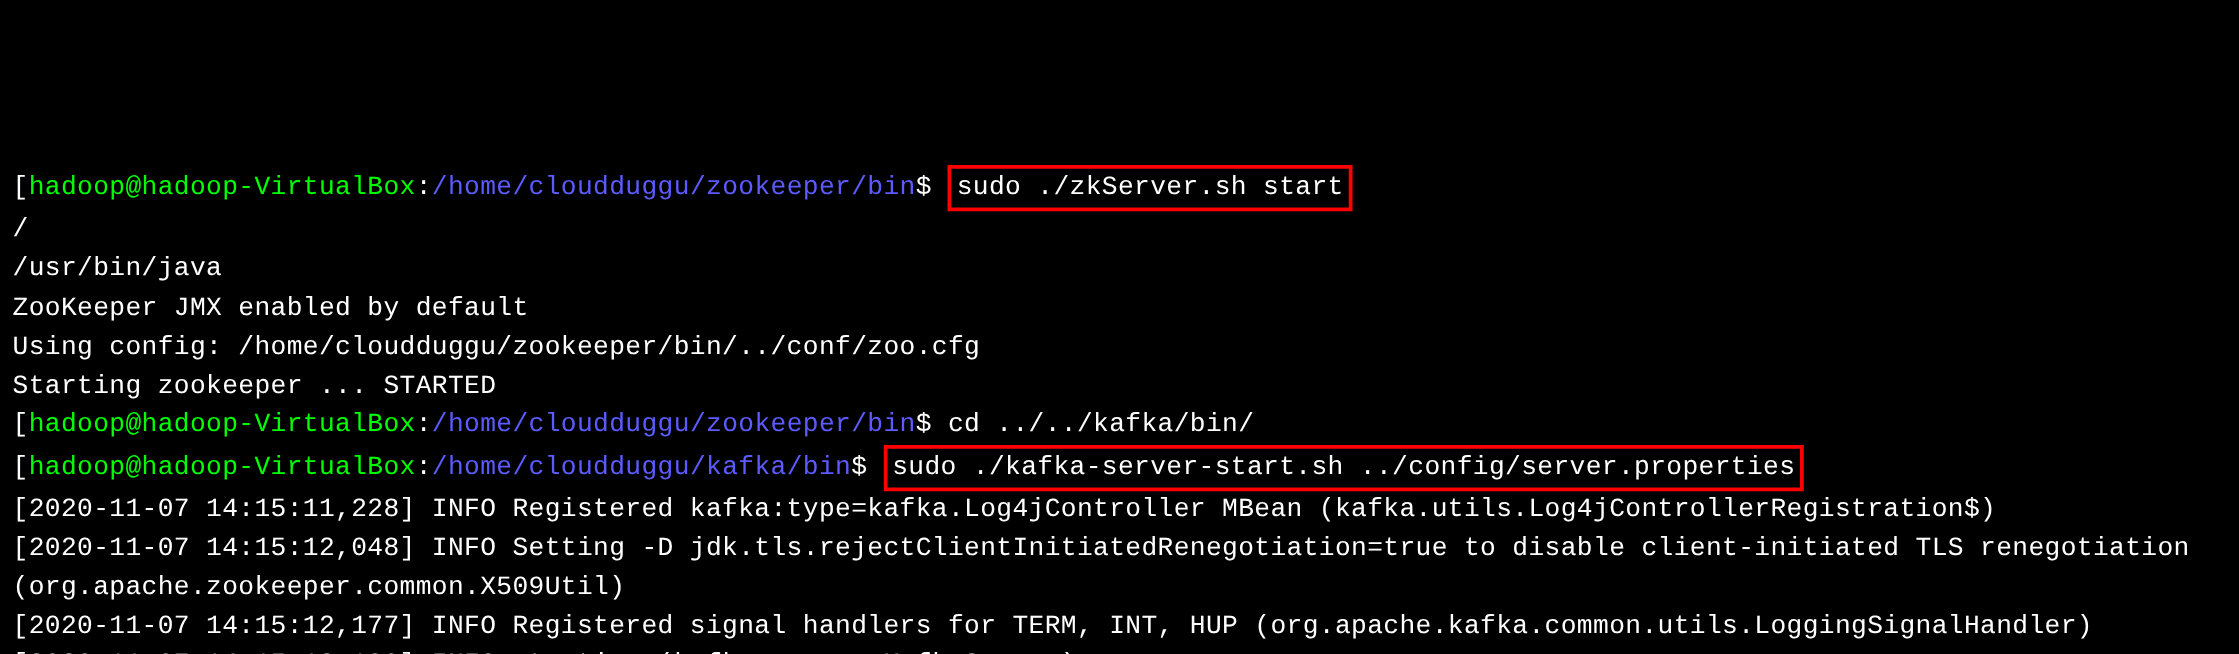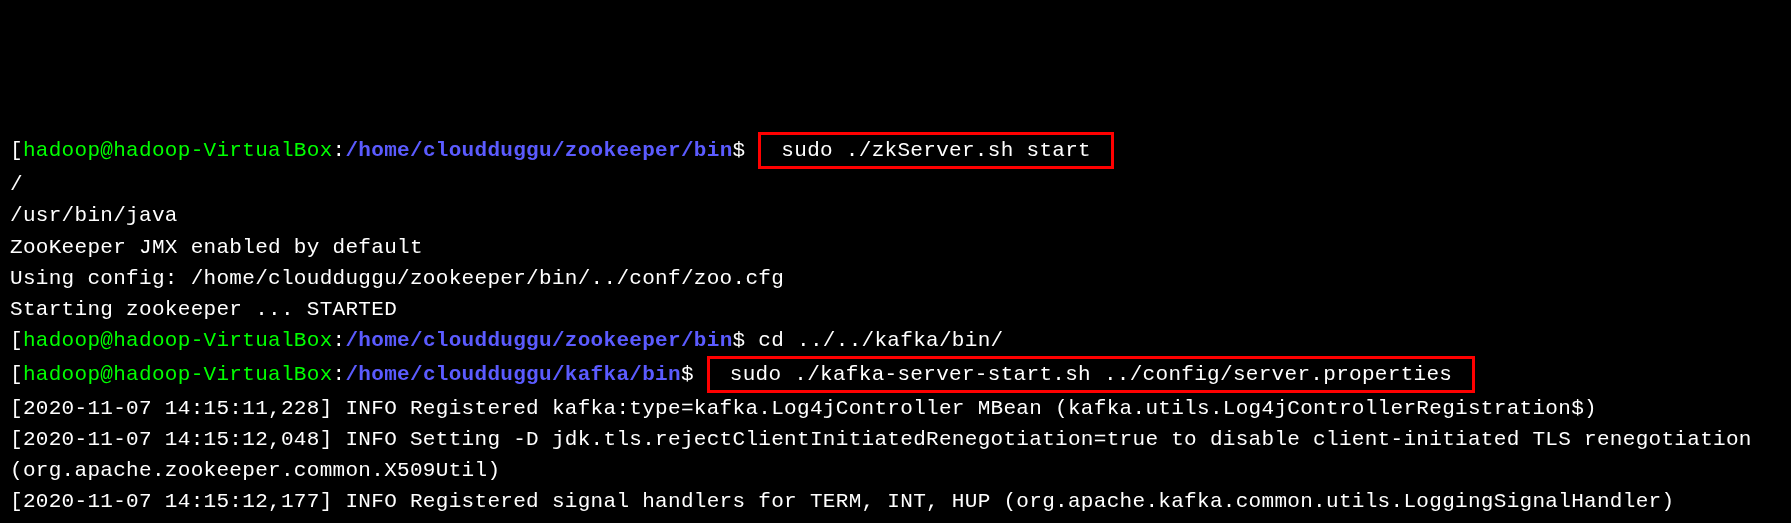--- a/index.html
+++ b/index.html
@@ -23,34 +23,34 @@
     }
     .bracket {
       color: #ffffff;
     }
     .user-host {
       color: #00ff00;
       font-weight: normal;
     }
     .path {
       color: #5b5bff;
-      font-weight: bold;
+      font-weight: normal;
     }
     .dollar {
       color: #ffffff;
     }
     .cmd {
       color: #ffffff;
     }
     .output {
       color: #ffffff;
     }
     .highlight-box {
       border: 3px solid #ff0000;
-      padding: 0px 20px;
+      padding: 0px 4px;
       display: inline-block;
     }
   </style>
 </head>
 <body>
 
 
 
 <div><span class="line"><span class="bracket">[</span><span class="user-host">hadoop@hadoop-VirtualBox</span><span class="bracket">:</span><span class="path">/home/cloudduggu/zookeeper/bin</span><span class="dollar">$ </span><span class="highlight-box"><span class="cmd">sudo ./zkServer.sh start</span></span></span><span class="line output">/</span><span class="line output">/usr/bin/java</span><span class="line output">ZooKeeper JMX enabled by default</span><span class="line output">Using config: /home/cloudduggu/zookeeper/bin/../conf/zoo.cfg</span><span class="line output">Starting zookeeper ... STARTED</span><span class="line"><span class="bracket">[</span><span class="user-host">hadoop@hadoop-VirtualBox</span><span class="bracket">:</span><span class="path">/home/cloudduggu/zookeeper/bin</span><span class="dollar">$ </span><span class="cmd">cd ../../kafka/bin/</span></span><span class="line"><span class="bracket">[</span><span class="user-host">hadoop@hadoop-VirtualBox</span><span class="bracket">:</span><span class="path">/home/cloudduggu/kafka/bin</span><span class="dollar">$ </span><span class="highlight-box"><span class="cmd">sudo ./kafka-server-start.sh ../config/server.properties</span></span></span><span class="line output">[2020-11-07 14:15:11,228] INFO Registered kafka:type=kafka.Log4jController MBean (kafka.utils.Log4jControllerRegistration$)</span><span class="line output">[2020-11-07 14:15:12,048] INFO Setting -D jdk.tls.rejectClientInitiatedRenegotiation=true to disable client-initiated TLS renegotiation (org.apache.zookeeper.common.X509Util)</span><span class="line output">[2020-11-07 14:15:12,177] INFO Registered signal handlers for TERM, INT, HUP (org.apache.kafka.common.utils.LoggingSignalHandler)</span><span class="line output">[2020-11-07 14:15:12,189] INFO starting (kafka.server.KafkaServer)</span></div>
 

